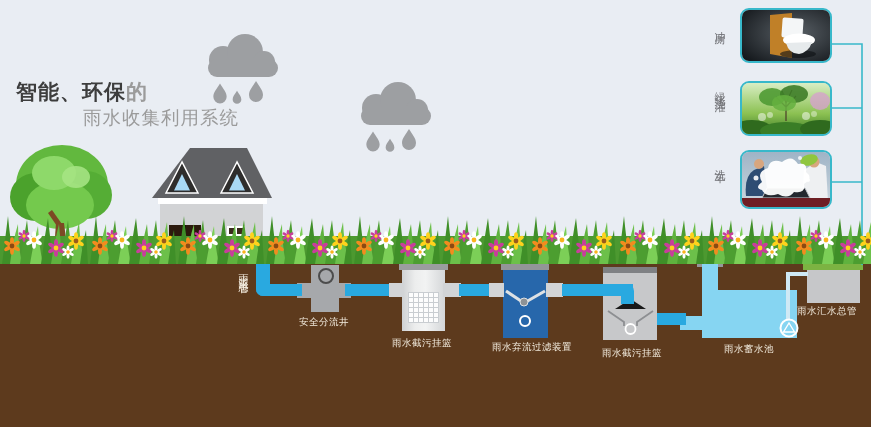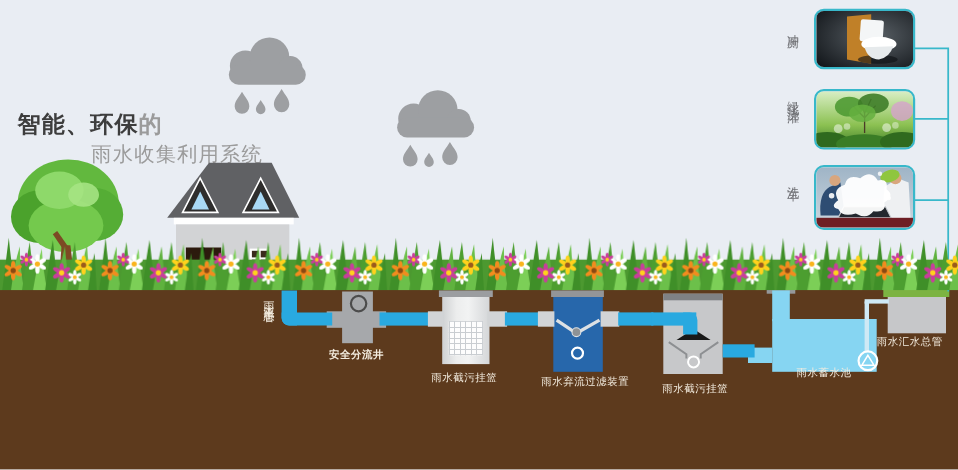--- a/index.html
+++ b/index.html
@@ -1,19 +1,19 @@
 <!DOCTYPE html>
 <html><head>
 <meta charset="utf-8">
 <style>
   html,body{margin:0;padding:0;background:#fff;font-family:"Liberation Sans","DejaVu Sans",sans-serif;}
   .stage{position:relative;width:871px;height:427px;background:#e9edf3;overflow:hidden;}
   .abs{position:absolute;}
   
-  .title{position:absolute;left:16px;top:102px;line-height:1.15;}
+  .title{position:absolute;left:16px;top:80px;line-height:1.15;}
   .title .t1{font-size:21px;letter-spacing:1px;}
   .title .t1 .b{color:#3d3d3d;font-weight:bold;}
   .title .t1 .l{color:#9b9b9b;font-weight:bold;}
   .title .t2{font-size:18.5px;color:#9b9b9b;font-weight:normal;letter-spacing:1px;margin-left:67px;margin-top:3px;}
   
   .soil{position:absolute;left:0;top:263px;width:871px;height:164px;background:#5d3a1d;}
   
   .pipe{position:absolute;background:#29a9e0;}
   .stub{position:absolute;background:#d2d4d6;}
   .cap{position:absolute;background:#9b9da0;}
@@ -140,25 +140,25 @@
   <div class="pipe" style="left:657px;top:313px;width:29px;height:12px;"></div>
 
   <div class="abs" style="left:786px;top:272px;width:22px;height:4px;background:#cfe9f5;"></div>
   <div class="abs" style="left:786px;top:274px;width:4px;height:46px;background:#cfe9f5;"></div>
   <svg class="abs" style="left:778px;top:317px;" width="22" height="22" viewBox="0 0 22 22">
     <circle cx="11" cy="11" r="8.5" fill="#86d5f2" stroke="#ffffff" stroke-width="2"></circle>
     <path d="M11 6 L16.5 15 H5.5 Z" fill="none" stroke="#ffffff" stroke-width="1.4"></path>
   </svg>
 
   <div class="ulabel vlabel" style="left:236px;top:266px;height:80px;font-size:10px;letter-spacing:2px;">雨水汇水总管</div>
-  <div class="ulabel" style="left:299px;top:316px;font-weight:bold;">安全分流井</div>
+  <div class="ulabel" style="left:299px;top:316px;">安全分流井</div>
   <div class="ulabel" style="left:392px;top:337px;">雨水截污挂篮</div>
   <div class="ulabel" style="left:492px;top:341px;">雨水弃流过滤装置</div>
   <div class="ulabel" style="left:602px;top:347px;">雨水截污挂篮</div>
-  <div class="ulabel" style="left:724px;top:333px;font-family:Liberation Mono, monospace;">雨水蓄水池</div>
+  <div class="ulabel" style="left:724px;top:343px;font-family:Liberation Mono, monospace;">雨水蓄水池</div>
   <div class="ulabel" style="left:797px;top:305px;">雨水汇水总管</div>
 
   <svg class="abs" style="left:828px;top:40px;" width="40" height="228" viewBox="0 0 40 228">
     <path d="M3 4 H34 V225 M3 68 H34 M3 142 H34" stroke="#38b8ca" stroke-width="1.6" fill="none"></path>
   </svg>
 
   <div class="ulab-r" style="left:712px;top:22px;">冲厕</div>
   <div class="photo" style="left:740px;top:8px;width:92px;height:55px;">
     <svg width="88" height="51" viewBox="0 0 88 51">
       <defs>

